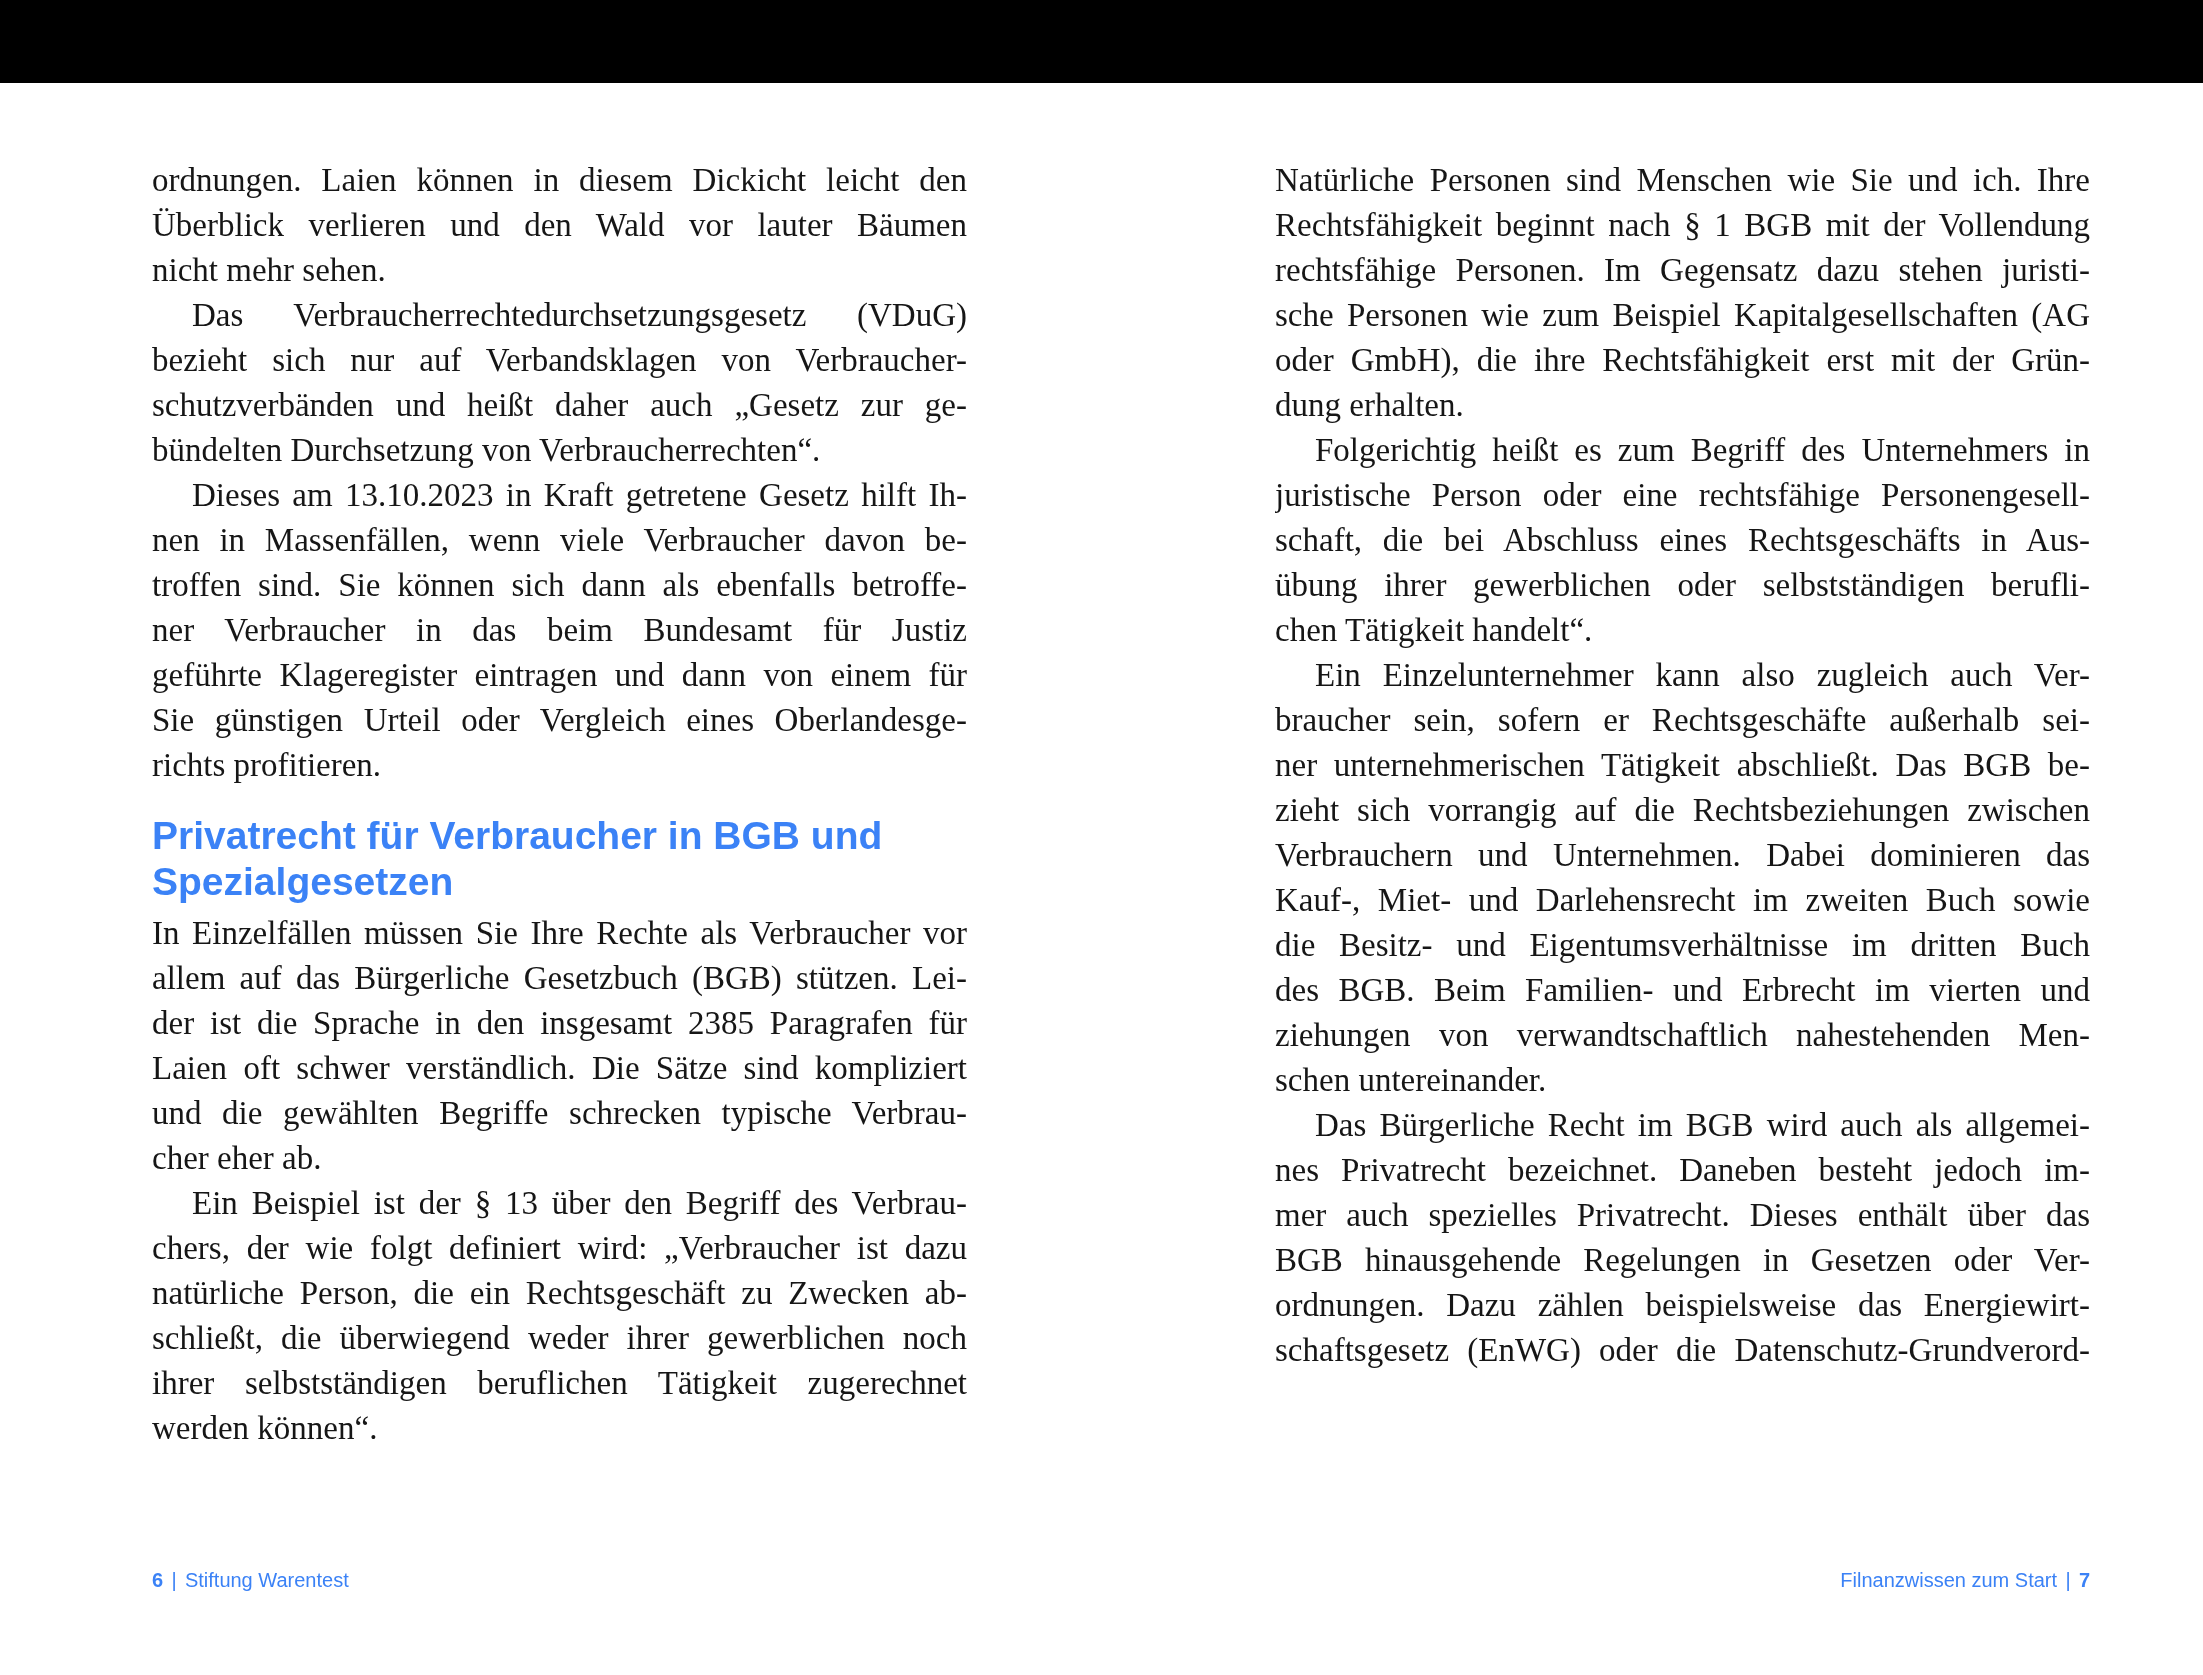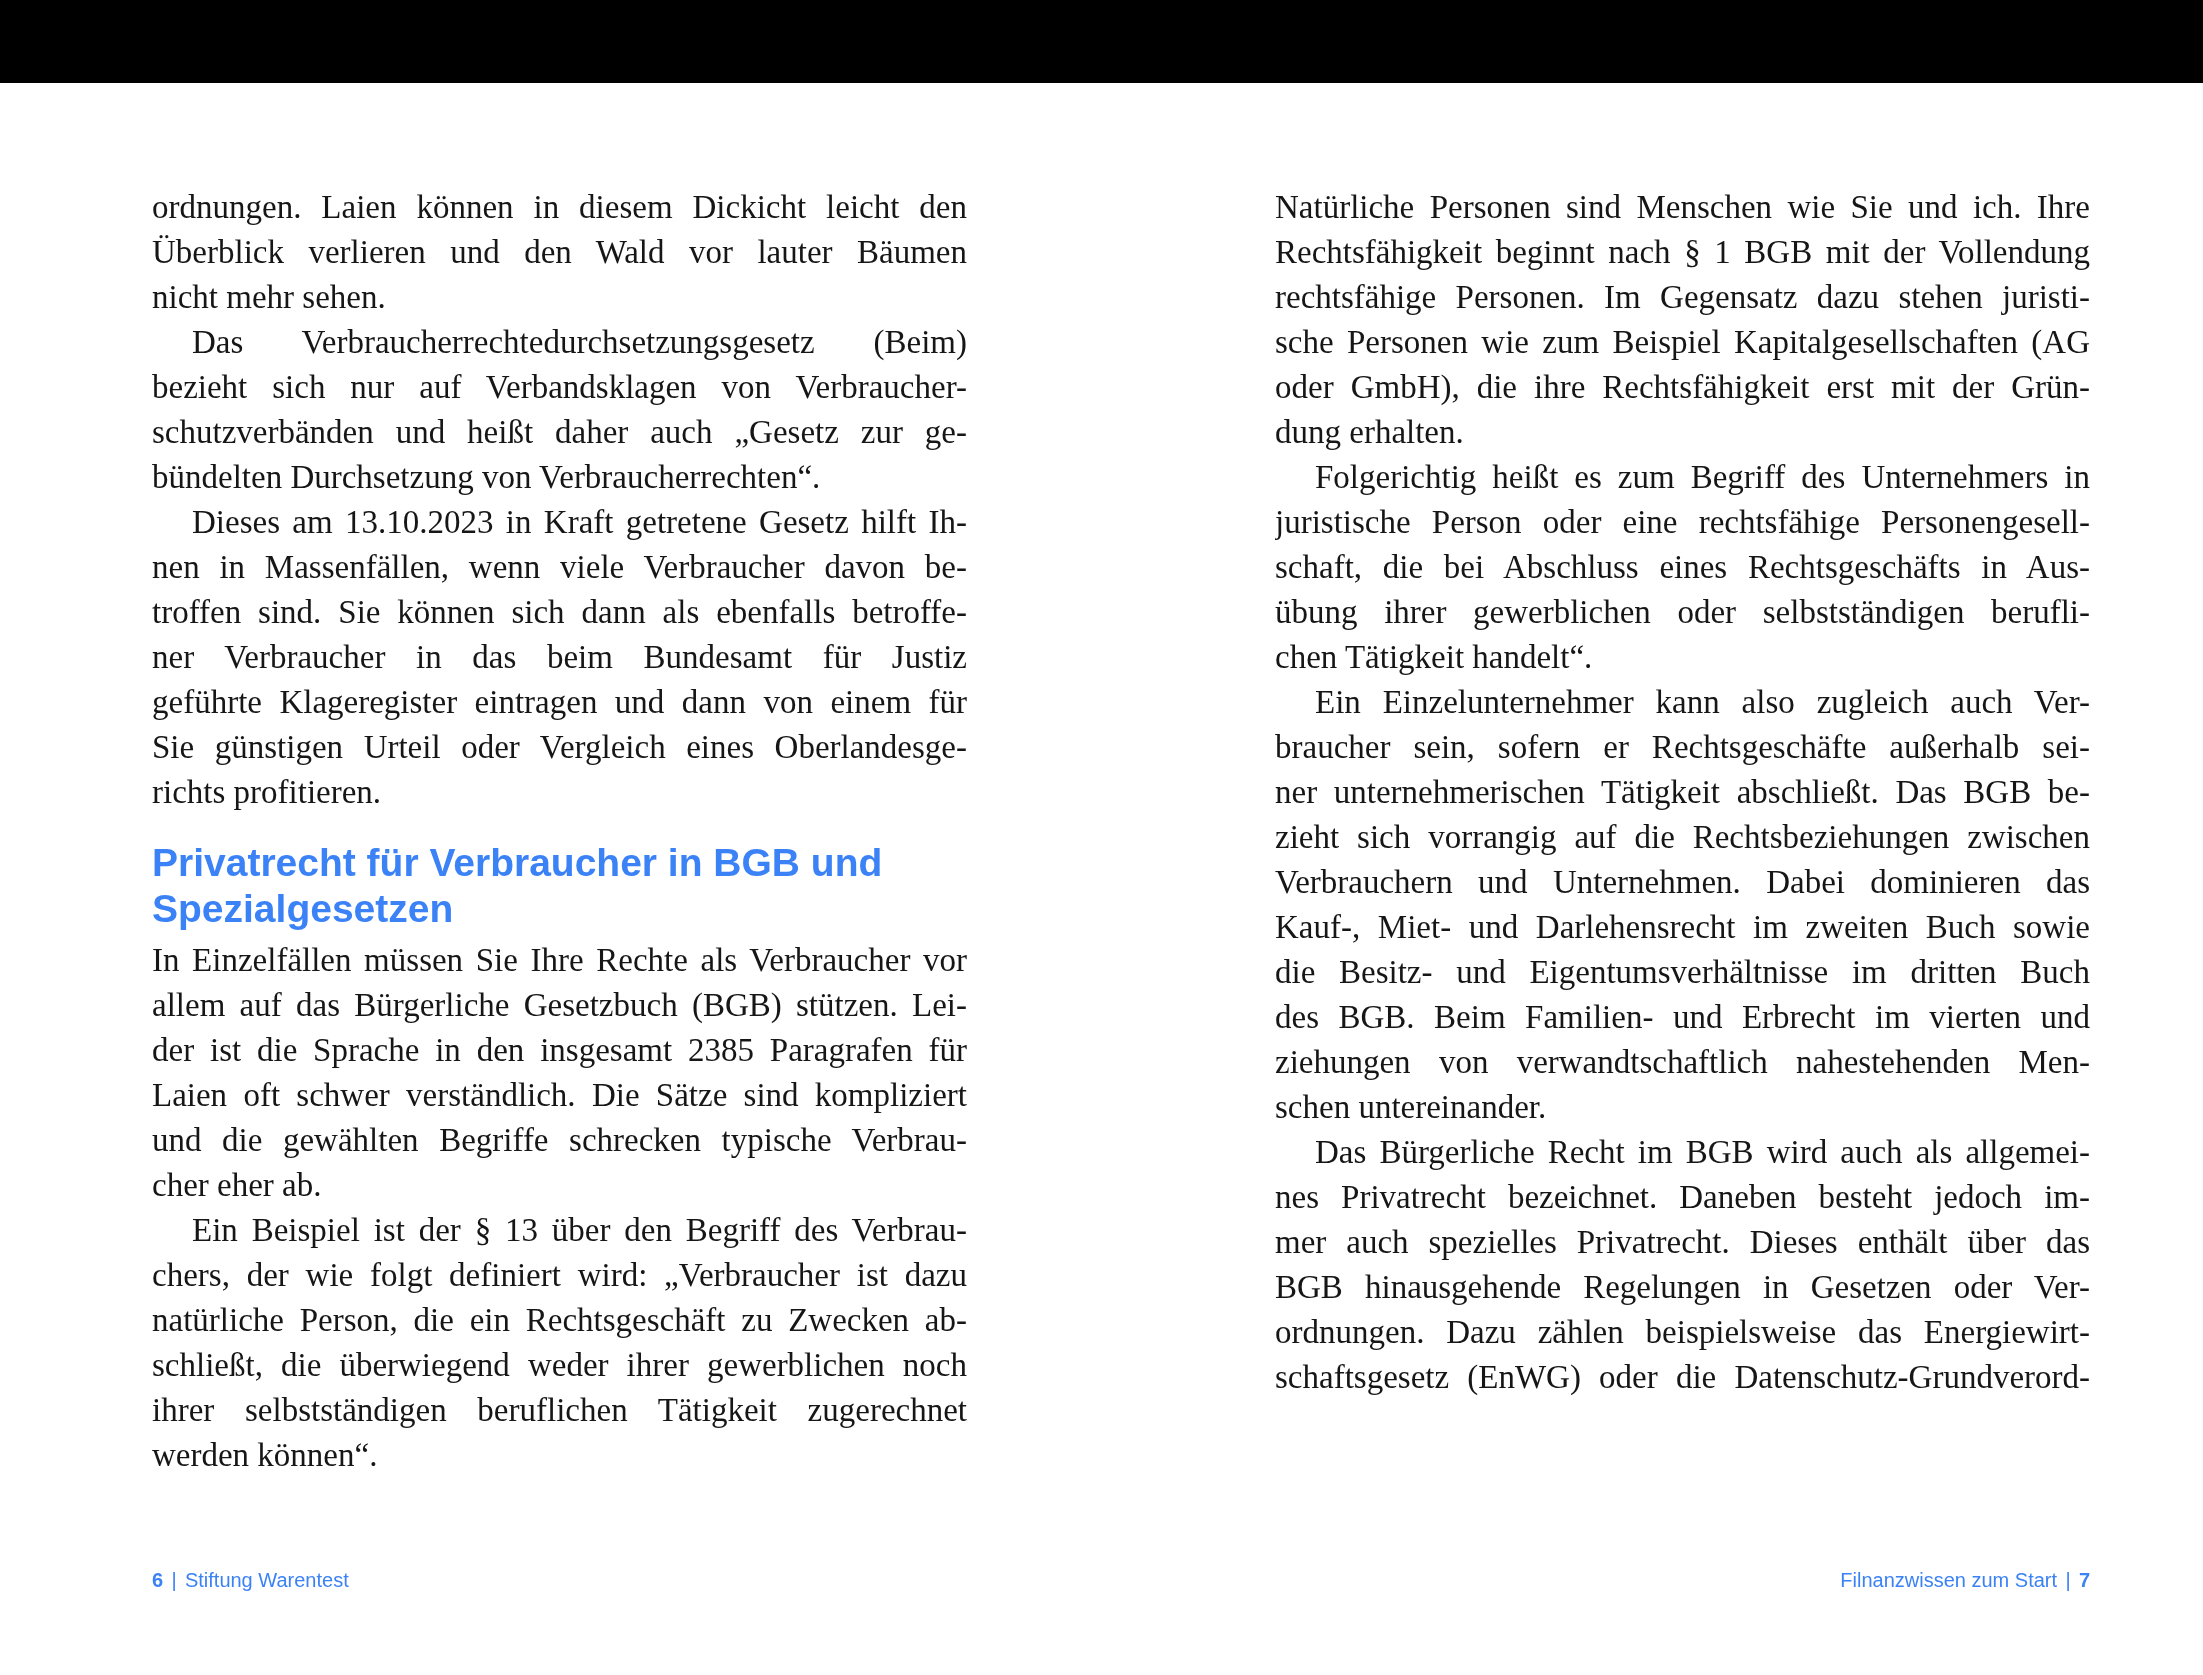--- a/index.html
+++ b/index.html
@@ -15,21 +15,20 @@
     position: absolute;
     top: 0; left: 0;
     width: 2203px; height: 83px;
     background: #000000;
   }
   .text-column {
     position: absolute;
     top: 158px;
     width: 815px;
     font-size: 33px;
-    margin-top: 27px;
   }
   #left-column  { left: 152px; }
   #right-column { left: 1275px; }
 
   .para { margin: 0; }
   .line {
     line-height: 45px;
     height: 45px;
     overflow: hidden;
     text-align: justify;
@@ -66,21 +65,21 @@
 
 <div class="top-bar"></div>
 
 <div class="text-column" id="left-column">
     <div class="para">
       <div class="line">ordnungen. Laien können in diesem Dickicht leicht den</div>
       <div class="line">Überblick verlieren und den Wald vor lauter Bäumen</div>
       <div class="line last">nicht mehr sehen.</div>
     </div>
     <div class="para">
-      <div class="line first-ind">Das Verbraucherrechtedurchsetzungsgesetz (Beim)</div>
+      <div class="line first-ind">Das Verbraucherrechtedurchsetzungsgesetz (VDuG)</div>
       <div class="line">bezieht sich nur auf Verbandsklagen von Verbraucher-</div>
       <div class="line">schutzverbänden und heißt daher auch „Gesetz zur ge-</div>
       <div class="line last">bündelten Durchsetzung von Verbraucherrechten“.</div>
     </div>
     <div class="para">
       <div class="line first-ind">Dieses am 13.10.2023 in Kraft getretene Gesetz hilft Ih-</div>
       <div class="line">nen in Massenfällen, wenn viele Verbraucher davon be-</div>
       <div class="line">troffen sind. Sie können sich dann als ebenfalls betroffe-</div>
       <div class="line">ner Verbraucher in das beim Bundesamt für Justiz</div>
       <div class="line">geführte Klageregister eintragen und dann von einem für</div>

